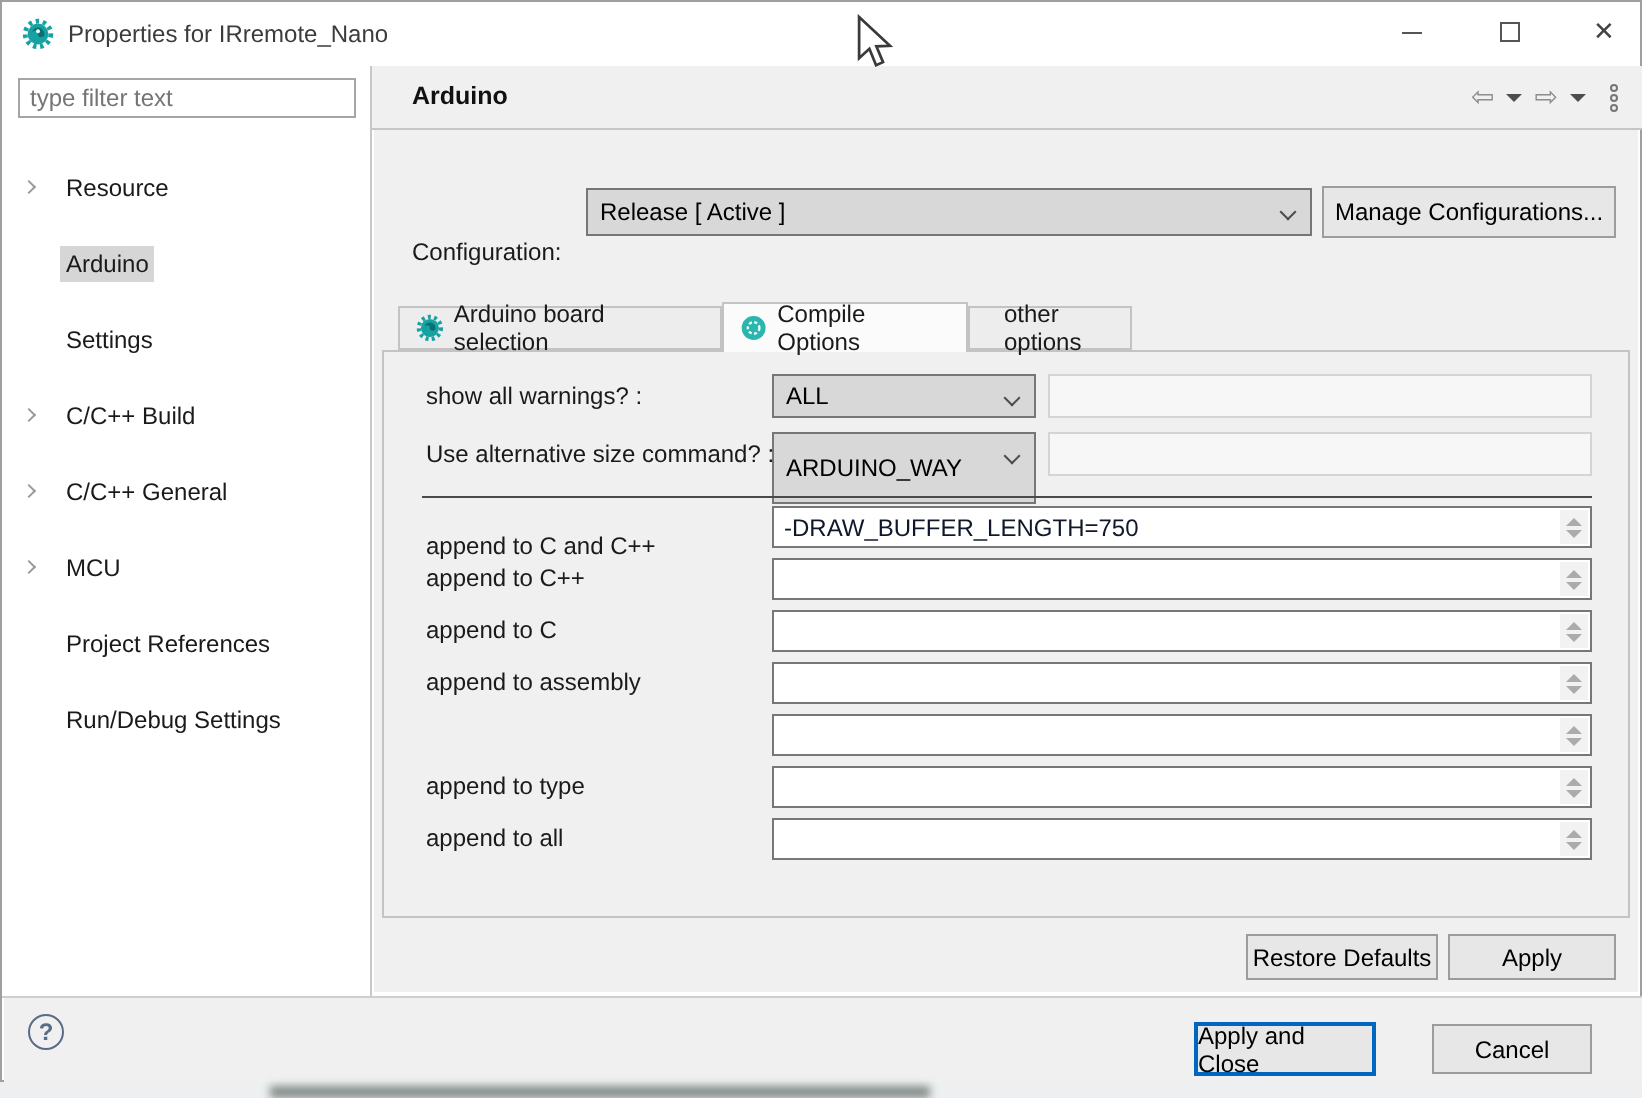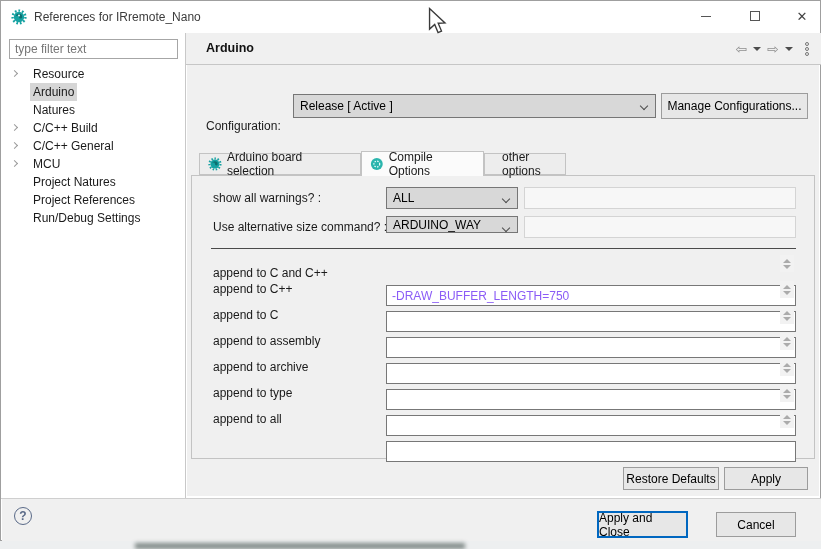--- a/index.html
+++ b/index.html
@@ -15,21 +15,21 @@
   .wb-min { right:97px; } .wb-max { right:48px; } .wb-close { right:1px; }
   .glyph-min { display:block; width:10px; height:0; border-top:1px solid #555; }
   .glyph-max { display:block; width:10px; height:10px; border:1px solid #555; }
   .glyph-close { font-size:13px; color:#444; }
 
   
   .sidebar { position:absolute; left:1px; top:32px; width:184px; height:465px; background:#fff; border-right:1px solid #c8c8c8; }
   .filter { position:absolute; left:7px; top:6px; width:169px; height:20px; border:1px solid #a6a6a6; background:#fff; font:12px "Liberation Sans",sans-serif; padding:0 5px; color:#444; }
   .filter::placeholder { color:#757575; }
   .tree { position:absolute; left:0; top:32px; width:100%; }
-  .tree-item { position:relative; height:18px; line-height:18px; cursor:default; }
+  .tree-item { position:relative; height:18px; line-height:18px; cursor:default;margin-top:20px; }
   .chev { position:absolute; left:10px; top:6px; width:5px; height:5px; border-top:1px solid #9a9a9a; border-right:1px solid #9a9a9a; transform:rotate(45deg); }
   .tree-label { position:absolute; left:28px; padding:0 3px; white-space:nowrap; }
   .tree-item.selected .tree-label { background:#d6d6d6; }
 
   
   .pane { position:absolute; left:186px; top:32px; right:1px; bottom:44px; background:#f0f0f0; }
   .pane-header { position:absolute; left:185px; top:32px; width:635px; height:32px; background:#f0f0f0; border-bottom:1px solid #c6c6c6; }
   .pane-title { position:absolute; left:20px; top:0; line-height:31px; font-weight:bold; font-size:12.5px; color:#111; }
   .nav { position:absolute; right:12px; top:0; height:31px; display:flex; align-items:center; gap:6px; color:#8d8d8d; }
   .nav .arrow { font-family:"DejaVu Sans",sans-serif; font-size:14px; line-height:1; }
@@ -51,21 +51,21 @@
   .tab1 { left:198px; width:162px; }
   .tab2 { left:360px; width:123px; }
   .tab3 { left:483px; width:82px; justify-content:center;padding-left:17px; }
   .tabpane { position:absolute; left:190px; top:174px; width:624px; height:284px; border:1px solid #c3c3c3; background:#f0f0f0; }
 
   
   .flabel { position:absolute; left:212px; line-height:22px; white-space:nowrap; }
   .dfield { position:absolute; left:523px; width:272px; height:22px; background:#f7f7f7; border:1px solid #d4d4d4; }
   .sep { position:absolute; left:210px; top:247px; width:585px; height:0; border-top:1px solid #4a4a4a; }
   .afield-wrap { position:absolute; left:385px; width:410px; height:21px; }
-  .afield { width:100%; height:100%; border:1px solid #777; background:#fff; font:12px "Liberation Sans",sans-serif; padding:0 20px 0 5px; color:#8b5cf6;margin-top:32px; }
+  .afield { width:100%; height:100%; border:1px solid #777; background:#fff; font:12px "Liberation Sans",sans-serif; padding:0 20px 0 5px; color:#0f172a; }
   .spin { position:absolute; right:2px; top:2px; bottom:2px; width:14px; background:#f2f2f2; display:flex; flex-direction:column; align-items:center; justify-content:center; gap:2px; }
   .sp-up { width:0; height:0; border-left:4px solid transparent; border-right:4px solid transparent; border-bottom:4px solid #ababab; }
   .sp-dn { width:0; height:0; border-left:4px solid transparent; border-right:4px solid transparent; border-top:4px solid #ababab; }
 
   
   .btn-restore { left:622px; top:466px; width:96px; height:23px; }
   .btn-apply { left:723px; top:466px; width:84px; height:23px; }
   .bottom-sep { position:absolute; left:0; top:497px; width:821px; height:0; border-top:1px solid #cfcfcf; }
   .bottombar { position:absolute; left:1px; top:498px; width:819px; height:42px; background:#f0f0f0; }
   .help { position:absolute; left:12px; top:8px; width:18px; height:18px; border:1.5px solid #5a6a88; border-radius:50%; color:#5a6a88; font-weight:bold; font-size:12px; display:flex; align-items:center; justify-content:center; cursor:default; }
@@ -85,21 +85,21 @@
 
     <div class="titlebar">
       <span class="app-icon">
         <svg width="16" height="16" viewBox="0 0 16 16">
           <circle cx="8" cy="8" r="6.4" fill="none" stroke="#16a2a2" stroke-width="2.4" stroke-dasharray="1.7 1.9"></circle>
           <circle cx="8" cy="8" r="5.2" fill="#16a2a2"></circle>
           <path d="M4.8 8a3.2 3.2 0 0 1 6.4 0a1.6 1.6 0 0 1-3.2 0a1.6 1.6 0 0 0-3.2 0z" fill="#0b6f6f"></path>
           <circle cx="8" cy="6.6" r="1" fill="#e8fbfa"></circle>
         </svg>
       </span>
-      <span class="win-title">References for IRremote_Nano</span>
+      <span class="win-title">Properties for IRremote_Nano</span>
       <div class="winbtn wb-min">
           <span class="glyph-min"></span>
         </div>
       <div class="winbtn wb-max">
           <span class="glyph-max"></span>
         </div>
       <div class="winbtn wb-close">
           <span class="glyph-close">✕</span>
         </div>
     </div>
@@ -108,36 +108,33 @@
       <input class="filter" type="text" placeholder="type filter text" style="">
       <div class="tree">
         <div class="tree-item">
             <span class="chev"></span>
             <span class="tree-label">Resource</span>
           </div>
         <div class="tree-item selected">
             <span class="tree-label">Arduino</span>
           </div>
         <div class="tree-item">
-            <span class="tree-label">Natures</span>
+            <span class="tree-label">Settings</span>
           </div>
         <div class="tree-item">
             <span class="chev"></span>
             <span class="tree-label">C/C++ Build</span>
           </div>
         <div class="tree-item">
             <span class="chev"></span>
             <span class="tree-label">C/C++ General</span>
           </div>
         <div class="tree-item">
             <span class="chev"></span>
             <span class="tree-label">MCU</span>
-          </div>
-        <div class="tree-item">
-            <span class="tree-label">Project Natures</span>
           </div>
         <div class="tree-item">
             <span class="tree-label">Project References</span>
           </div>
         <div class="tree-item">
             <span class="tree-label">Run/Debug Settings</span>
           </div>
       </div>
     </div>
 
@@ -188,21 +185,21 @@
     </div>
 
     <span class="flabel" style="top:186px;">show all warnings? :</span>
     <div class="combo" style="left:385px; top:186px; width:132px; height:22px;">
       <span>ALL</span>
       <span class="chev-dn"></span>
     </div>
     <div class="dfield" style="top:186px;"></div>
 
     <span class="flabel" style="top:215px;">Use alternative size command? :</span>
-    <div class="combo" style="left:385px; top:215px; width:132px; height:17px;">
+    <div class="combo" style="left:385px; top:215px; width:132px; height:36px;">
       <span>ARDUINO_WAY</span>
       <span class="chev-dn"></span>
     </div>
     <div class="dfield" style="top:215px;"></div>
 
     <div class="sep"></div>
 
     <span class="flabel" style="top:261px;">append to C and C++</span>
     <div class="afield-wrap" style="top:252px;">
       <input class="afield" value="-DRAW_BUFFER_LENGTH=750" style="">
@@ -232,21 +229,20 @@
 
     <span class="flabel" style="top:329px;">append to assembly</span>
     <div class="afield-wrap" style="top:330px;">
       <input class="afield" value="" style="">
       <span class="spin">
           <i class="sp-up"></i>
           <i class="sp-dn"></i>
         </span>
     </div>
 
-    <span class="flabel" style="top:355px;">append to archive</span>
     <div class="afield-wrap" style="top:356px;">
       <input class="afield" value="" style="">
       <span class="spin">
           <i class="sp-up"></i>
           <i class="sp-dn"></i>
         </span>
     </div>
 
     <span class="flabel" style="top:381px;">append to type</span>
     <div class="afield-wrap" style="top:382px;">

